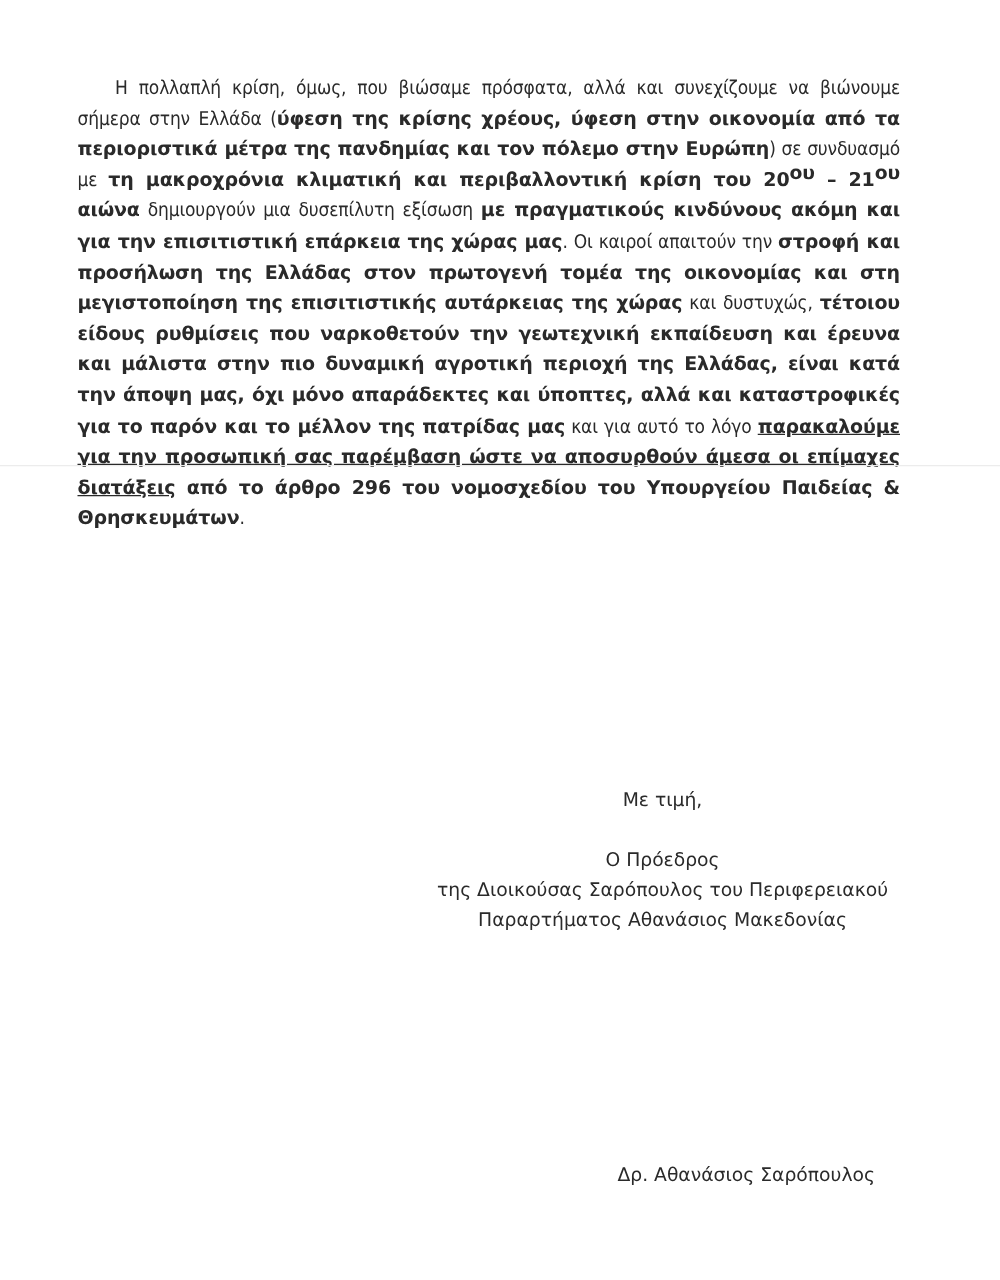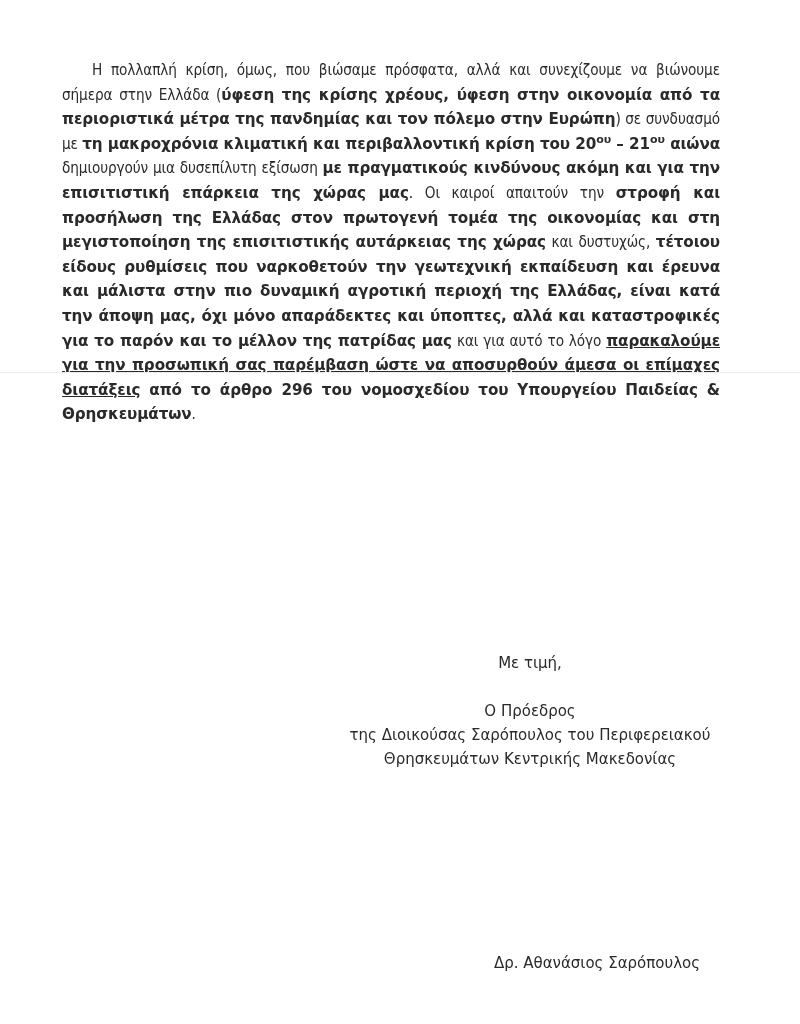--- a/index.html
+++ b/index.html
@@ -4,35 +4,35 @@
   <style>
     html, body { margin: 0; padding: 0; background: #ffffff; }
     body { width: 800px; height: 1024px; position: relative; overflow: hidden;
            font-family: "DejaVu Sans", "Liberation Sans", sans-serif; color: #2a2a2a; }
     .body-text { position: absolute; left: 62px; top: 58px; width: 658px;
                  font-size: 15.2px; line-height: 24.6px; text-align: justify;
                  text-indent: 30px; margin: 0; letter-spacing: -0.1px; }
     .body-text .normal { font-weight: normal; font-family: "DejaVu Sans", sans-serif; font-stretch: condensed; }
     .body-text .b { font-weight: bold; }
     .body-text .u { font-weight: bold; text-decoration: underline; }
-    .body-text sup { font-size: 11px; line-height: 0; }
+    .body-text sup { font-size: 15px; line-height: 0; }
     .page-break { position: absolute; left: 0; top: 372px; width: 800px; height: 1px; background: #ececec; }
-    .center { position: absolute; text-align: center; font-size: 15px; line-height: 24px; margin-top: 23px; }
+    .center { position: absolute; text-align: center; font-size: 15px; line-height: 24px; }
     .closing { left: 470px; width: 120px; top: 628px; }
     .sig-block { left: 300px; width: 460px; top: 676px; }
     .sig-name { left: 400px; width: 300px; top: 928px; text-align: right; }
   </style>
 </head>
 <body>
 
 <p class="body-text" id="para"><span class="normal">Η πολλαπλή κρίση, όμως, που βιώσαμε πρόσφατα, αλλά και συνεχίζουμε να βιώνουμε σήμερα στην Ελλάδα (</span><span class="b">ύφεση της κρίσης χρέους, ύφεση στην οικονομία από τα περιοριστικά μέτρα της πανδημίας και τον πόλεμο στην Ευρώπη</span><span class="normal">) σε συνδυασμό με </span><span class="b">τη μακροχρόνια κλιματική και περιβαλλοντική κρίση του 20</span><sup class="b">ου</sup><span class="b"> – 21</span><sup class="b">ου</sup><span class="b"> αιώνα</span><span class="normal"> δημιουργούν μια δυσεπίλυτη εξίσωση </span><span class="b">με πραγματικούς κινδύνους ακόμη και για την επισιτιστική επάρκεια της χώρας μας</span><span class="normal">. Οι καιροί απαιτούν την </span><span class="b">στροφή και προσήλωση της Ελλάδας στον πρωτογενή τομέα της οικονομίας και στη μεγιστοποίηση της επισιτιστικής αυτάρκειας της χώρας</span><span class="normal"> και δυστυχώς, </span><span class="b">τέτοιου είδους ρυθμίσεις που ναρκοθετούν την γεωτεχνική εκπαίδευση και έρευνα και μάλιστα στην πιο δυναμική αγροτική περιοχή της Ελλάδας, είναι κατά την άποψη μας, όχι μόνο απαράδεκτες και ύποπτες, αλλά και καταστροφικές για το παρόν και το μέλλον της πατρίδας μας</span><span class="normal"> και για αυτό το λόγο </span><span class="u">παρακαλούμε για την προσωπική σας παρέμβαση ώστε να αποσυρθούν άμεσα οι επίμαχες διατάξεις</span><span class="b"> από το άρθρο 296 του νομοσχεδίου του Υπουργείου Παιδείας &amp; Θρησκευμάτων</span><span class="normal">.</span></p>
 
 <div class="page-break"></div>
 
 <div class="center closing">Με τιμή,</div>
 
 <div class="center sig-block">
   <div>Ο Πρόεδρος</div>
   <div>της Διοικούσας Σαρόπουλος του Περιφερειακού</div>
-  <div>Θρησκευμάτων Κεντρικής Μακεδονίας</div>
+  <div>Παραρτήματος Αθανάσιος Μακεδονίας</div>
 </div>
 
 <div class="center sig-name">Δρ. Αθανάσιος Σαρόπουλος</div>
 
 </body></html>

